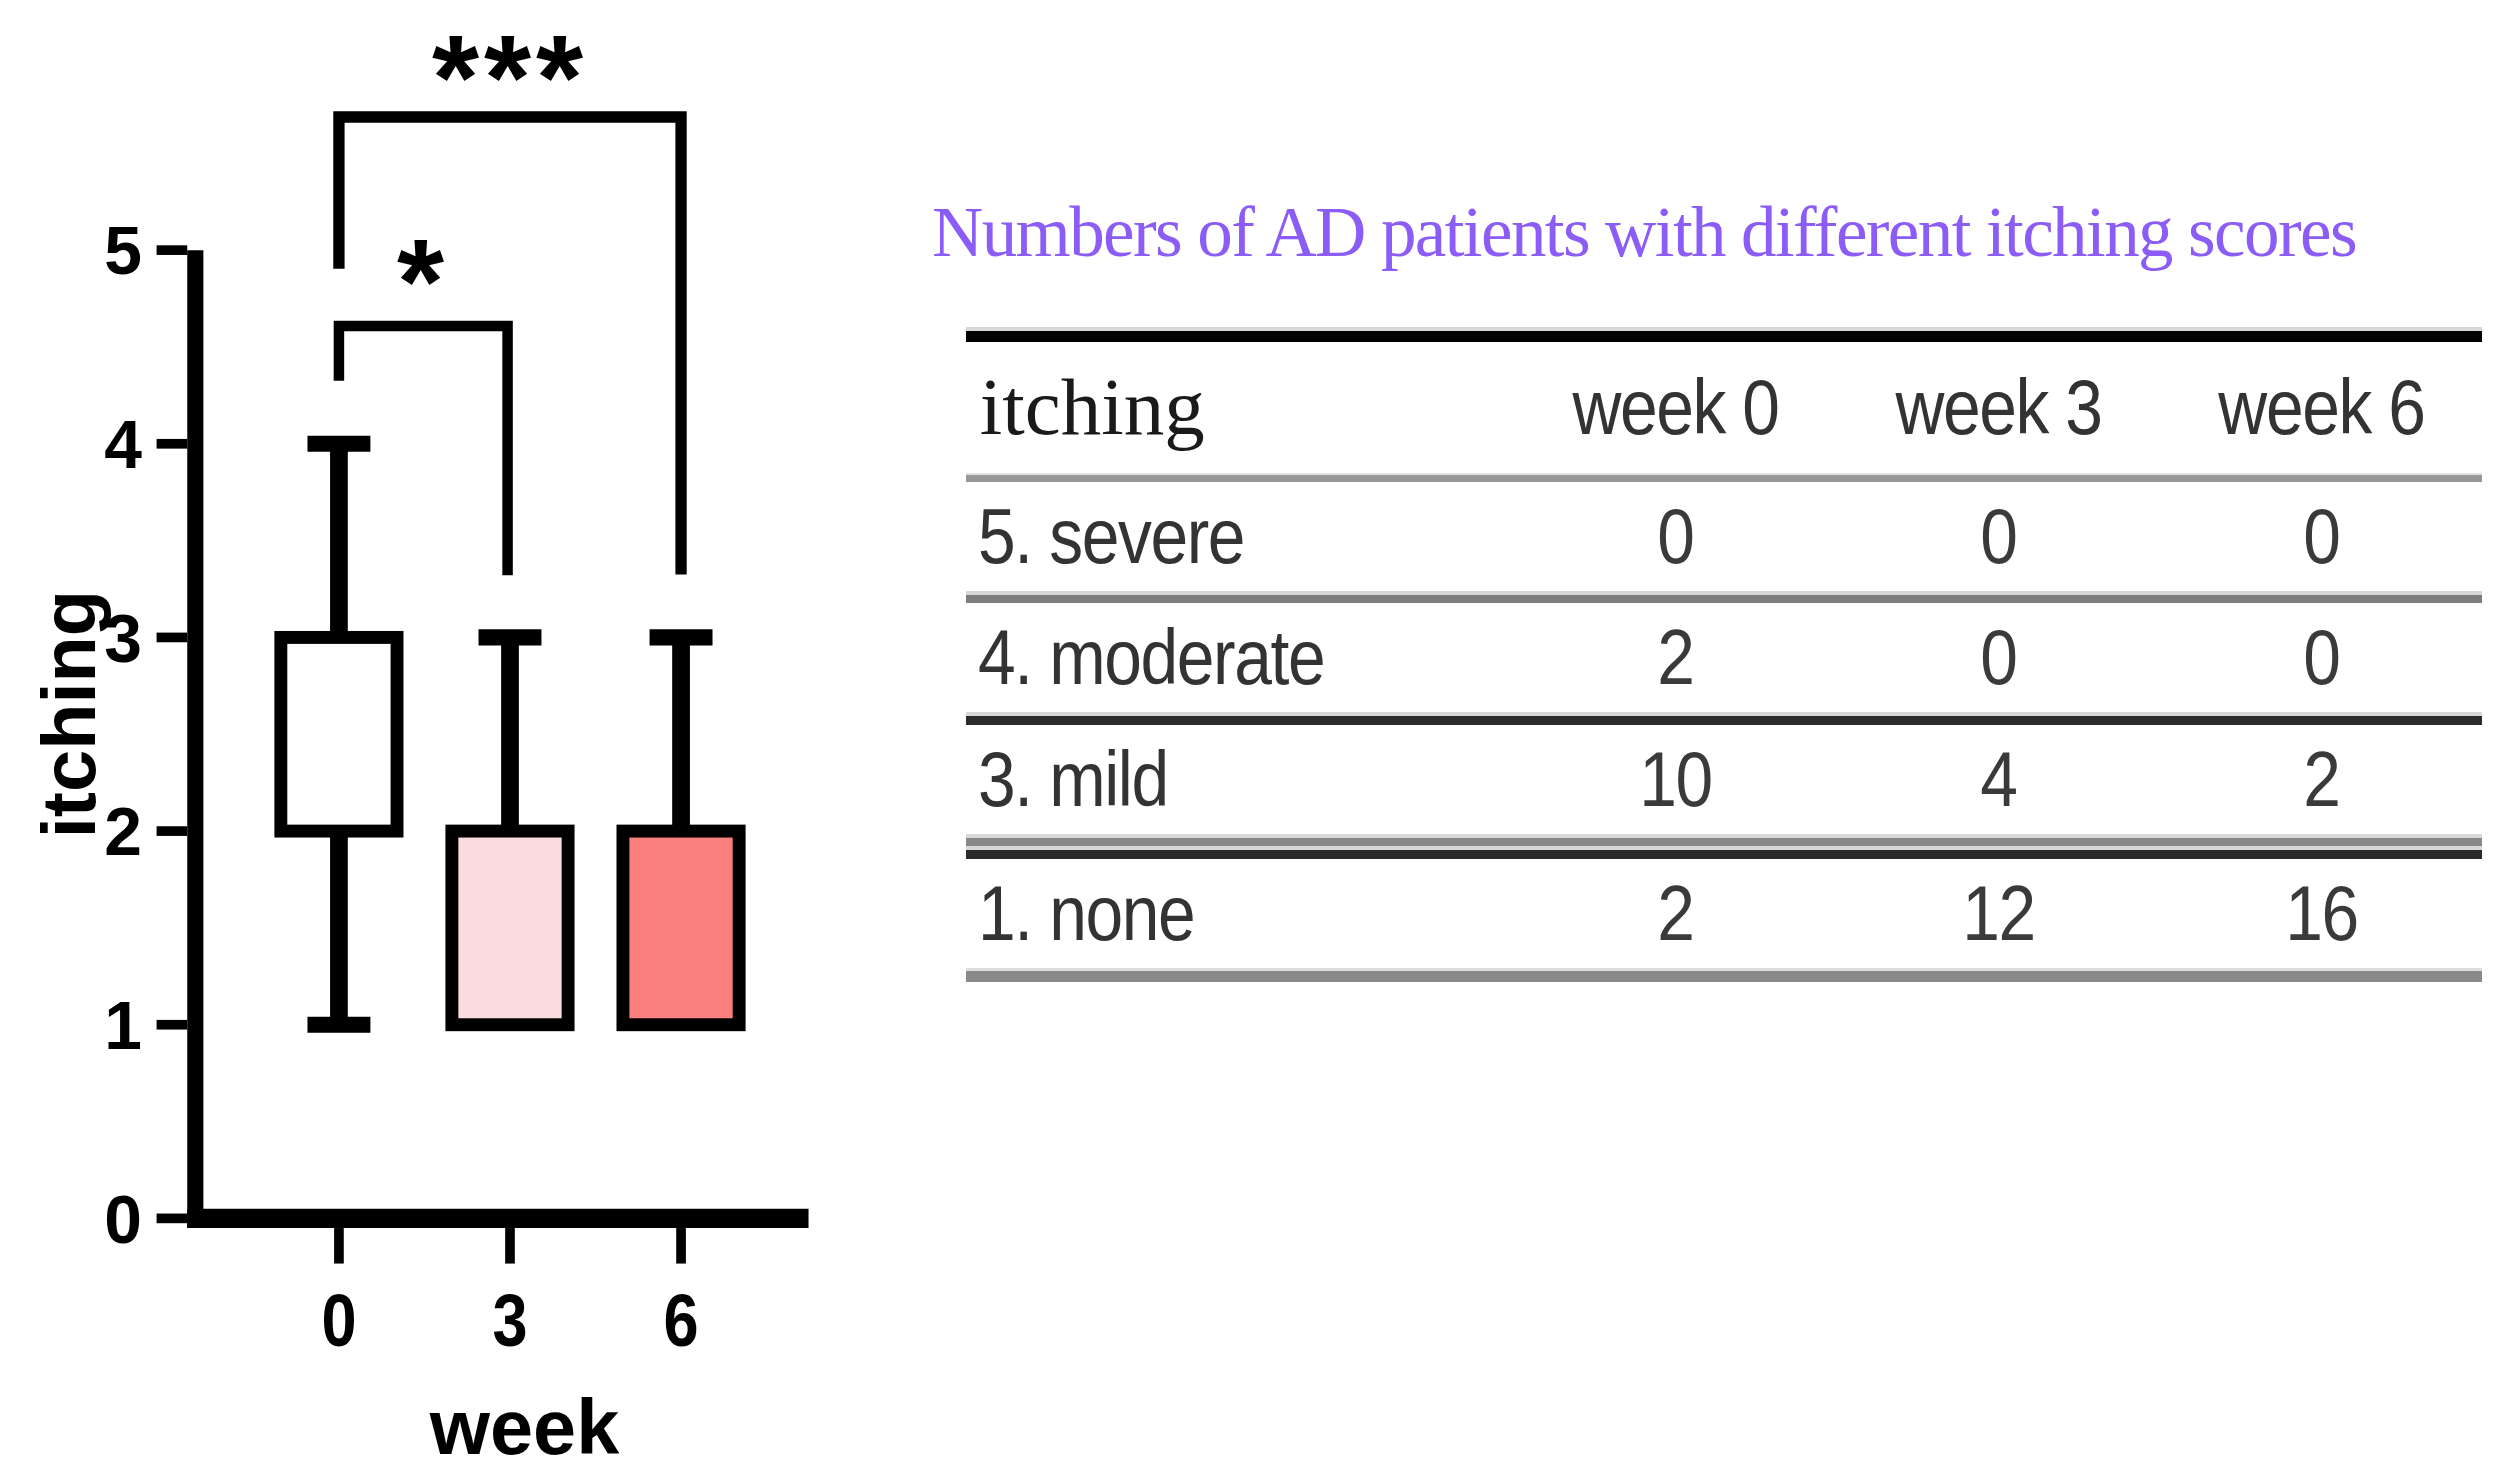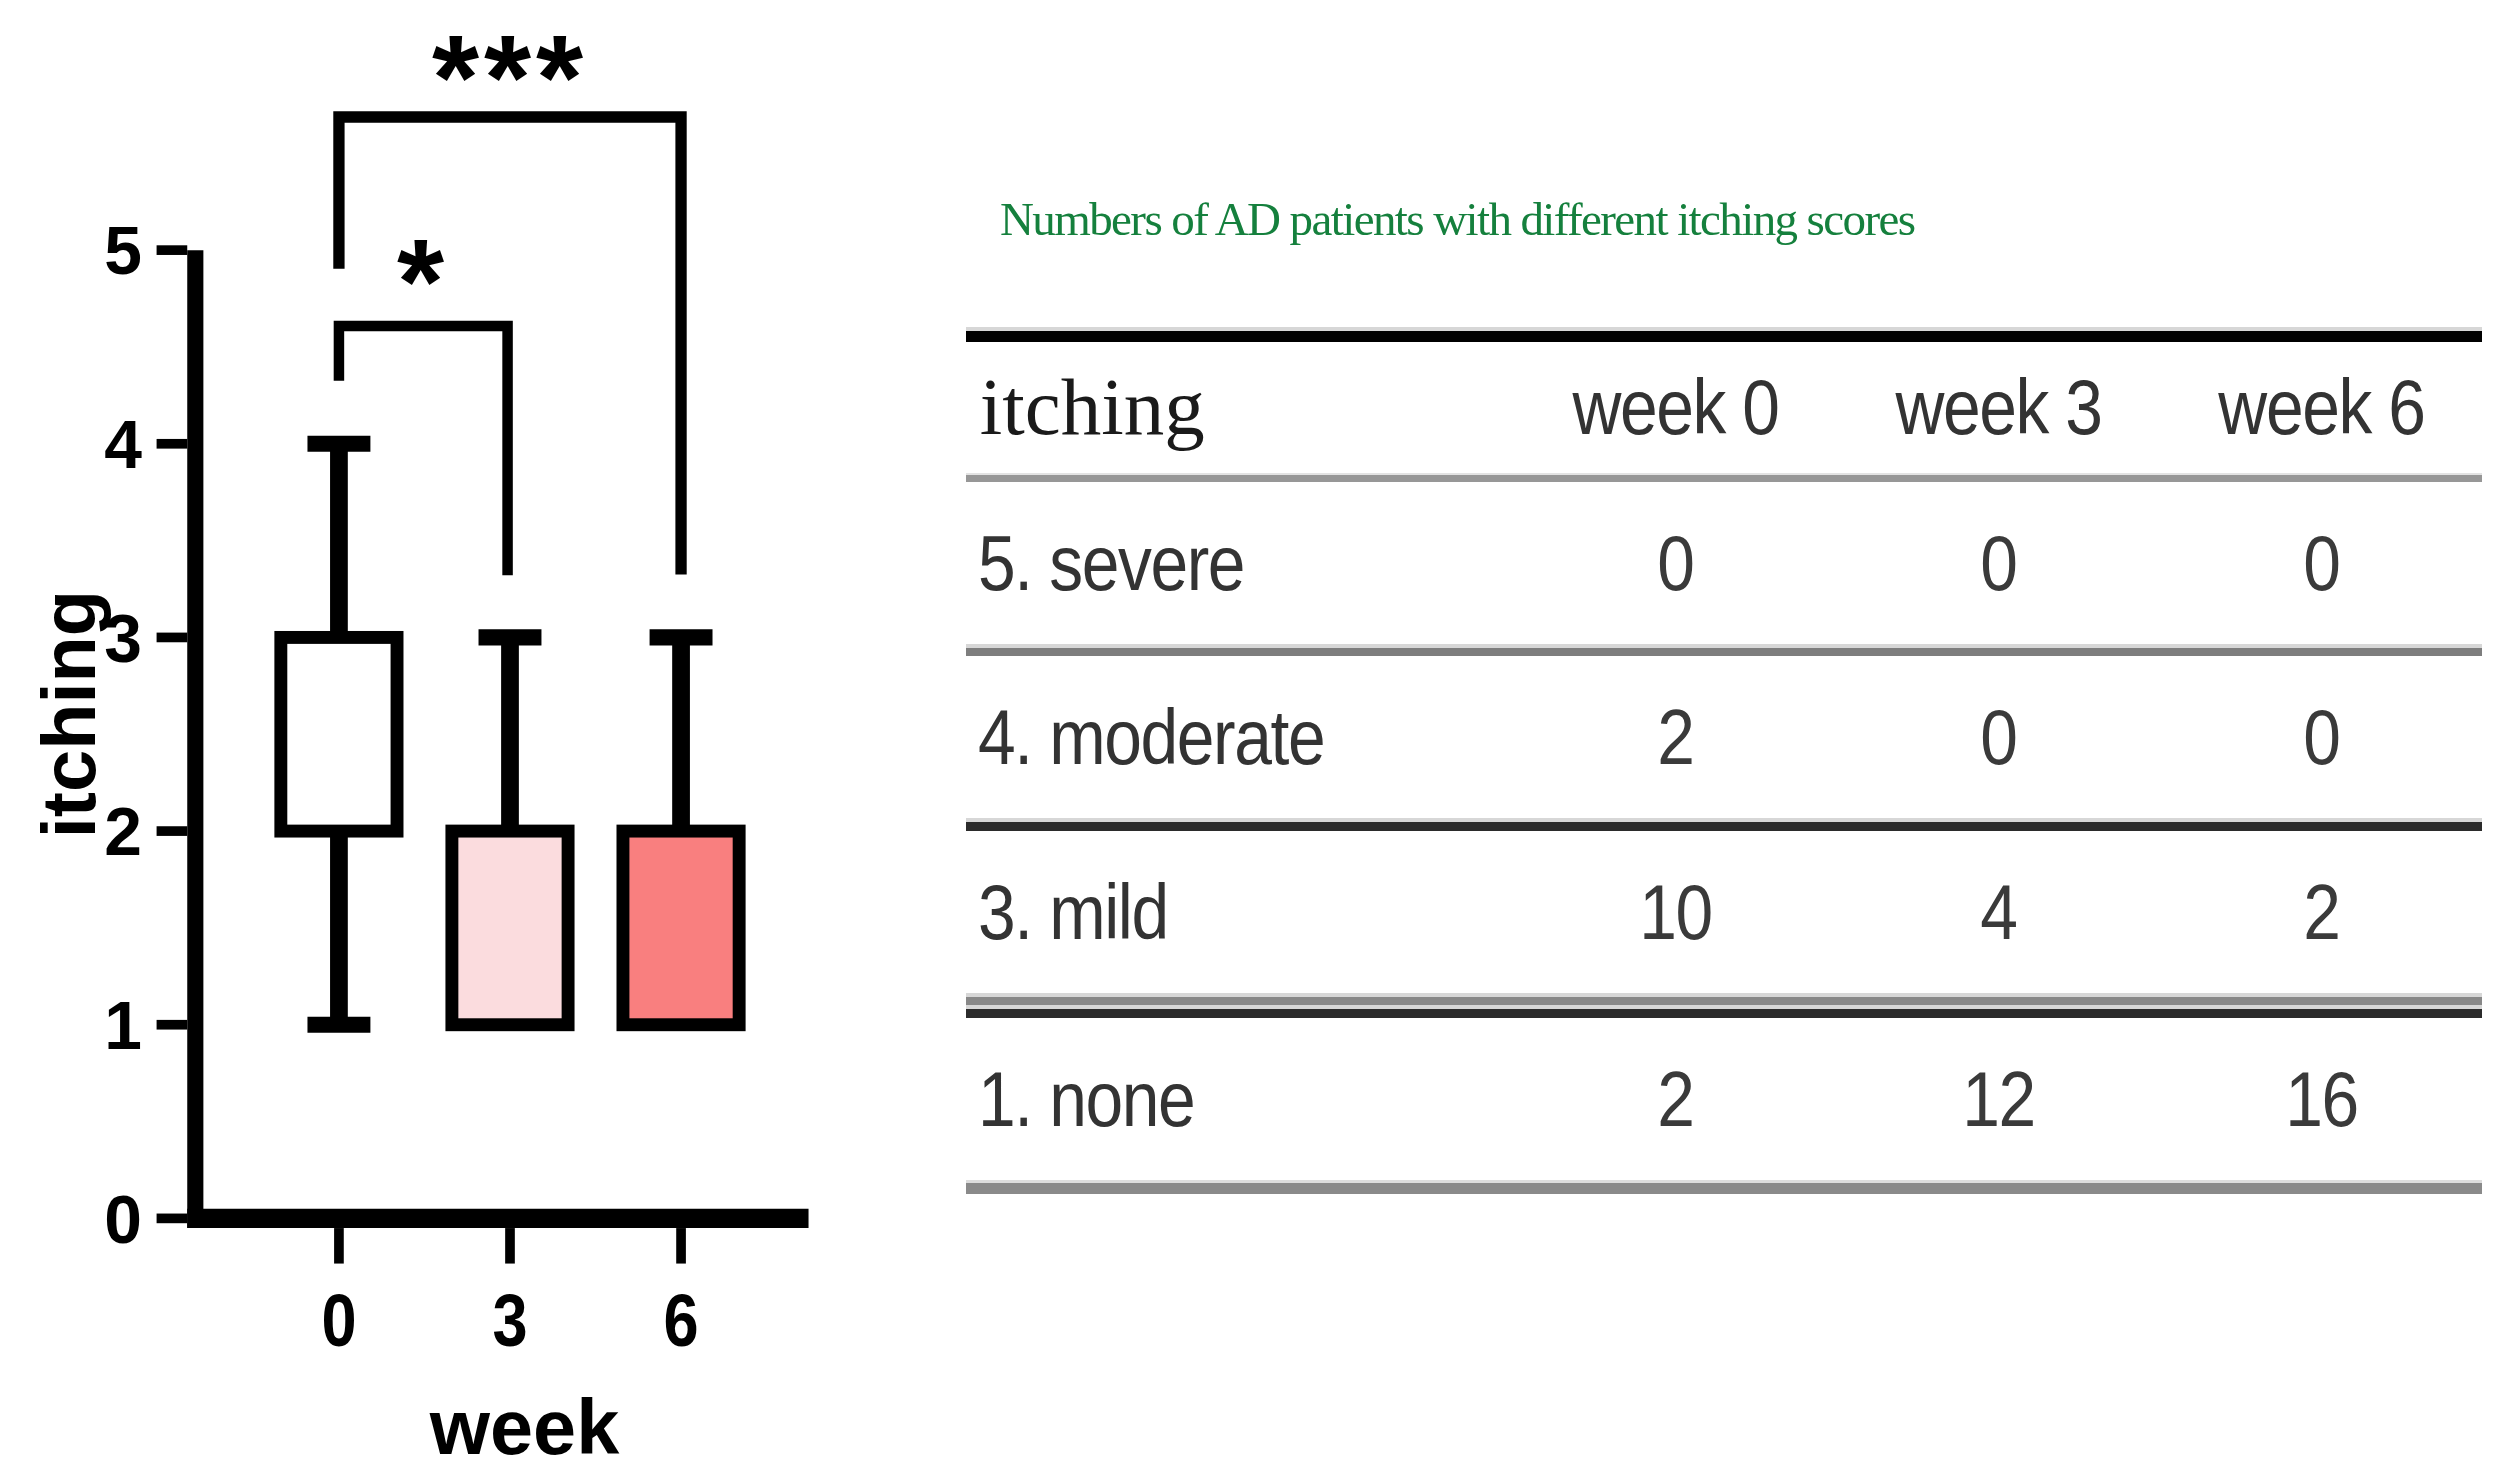--- a/index.html
+++ b/index.html
@@ -7,44 +7,44 @@
     position:relative;
     width:2500px;height:1479px;
     background:#ffffff;
     font-family:"Liberation Sans",sans-serif;
     overflow:hidden;
   }
   #chart{position:absolute;left:0;top:0;}
 
   
   .table-title{
-    position:absolute;left:1000px;top:192px;
+    position:absolute;left:932px;top:192px;
     font-family:"Liberation Serif",serif;
-    font-size:47px;letter-spacing:-1.6px;color:#15803d;
+    font-size:71px;letter-spacing:-1.6px;color:#8b5cf6;
     white-space:nowrap;
   }
   .table-panel{
     position:absolute;left:966px;top:327px;width:1516px;
   }
   .rule{width:100%;}
   .rule .lt{height:4px;background:#d7d7d7;}
   .rule .mn{height:8px;background:#7e7e7e;}
   .rule.r-top .mn{height:10.5px;background:#000000;}
   .rule.r-head .lt{height:2.4px;background:#e3e3e3;}
   .rule.r-head .mn{height:7.3px;background:#979797;}
   .rule.r-dark .mn{height:9px;background:#2b2b2b;}
   .rule.r-gray .mn{height:8px;background:#888888;}
   .rule.r-bottom .lt{height:3.2px;background:#dddddd;}
   .rule.r-bottom .mn{height:10.5px;background:#8a8a8a;}
 
   .trow{
     display:grid;
     grid-template-columns:548px 323px 323px 323px;
     align-items:center;
-    height:162px;
+    height:109px;
   }
   .trow.thead{height:131px;}
   .tc{font-size:77px;color:#3a3a3a;letter-spacing:-1.6px;white-space:nowrap;}
   .tc.lbl{
     padding-left:13.7px;
     transform:scaleX(0.88);transform-origin:left center;
     color:#333333;
   }
   .tc.num{
     text-align:center;

